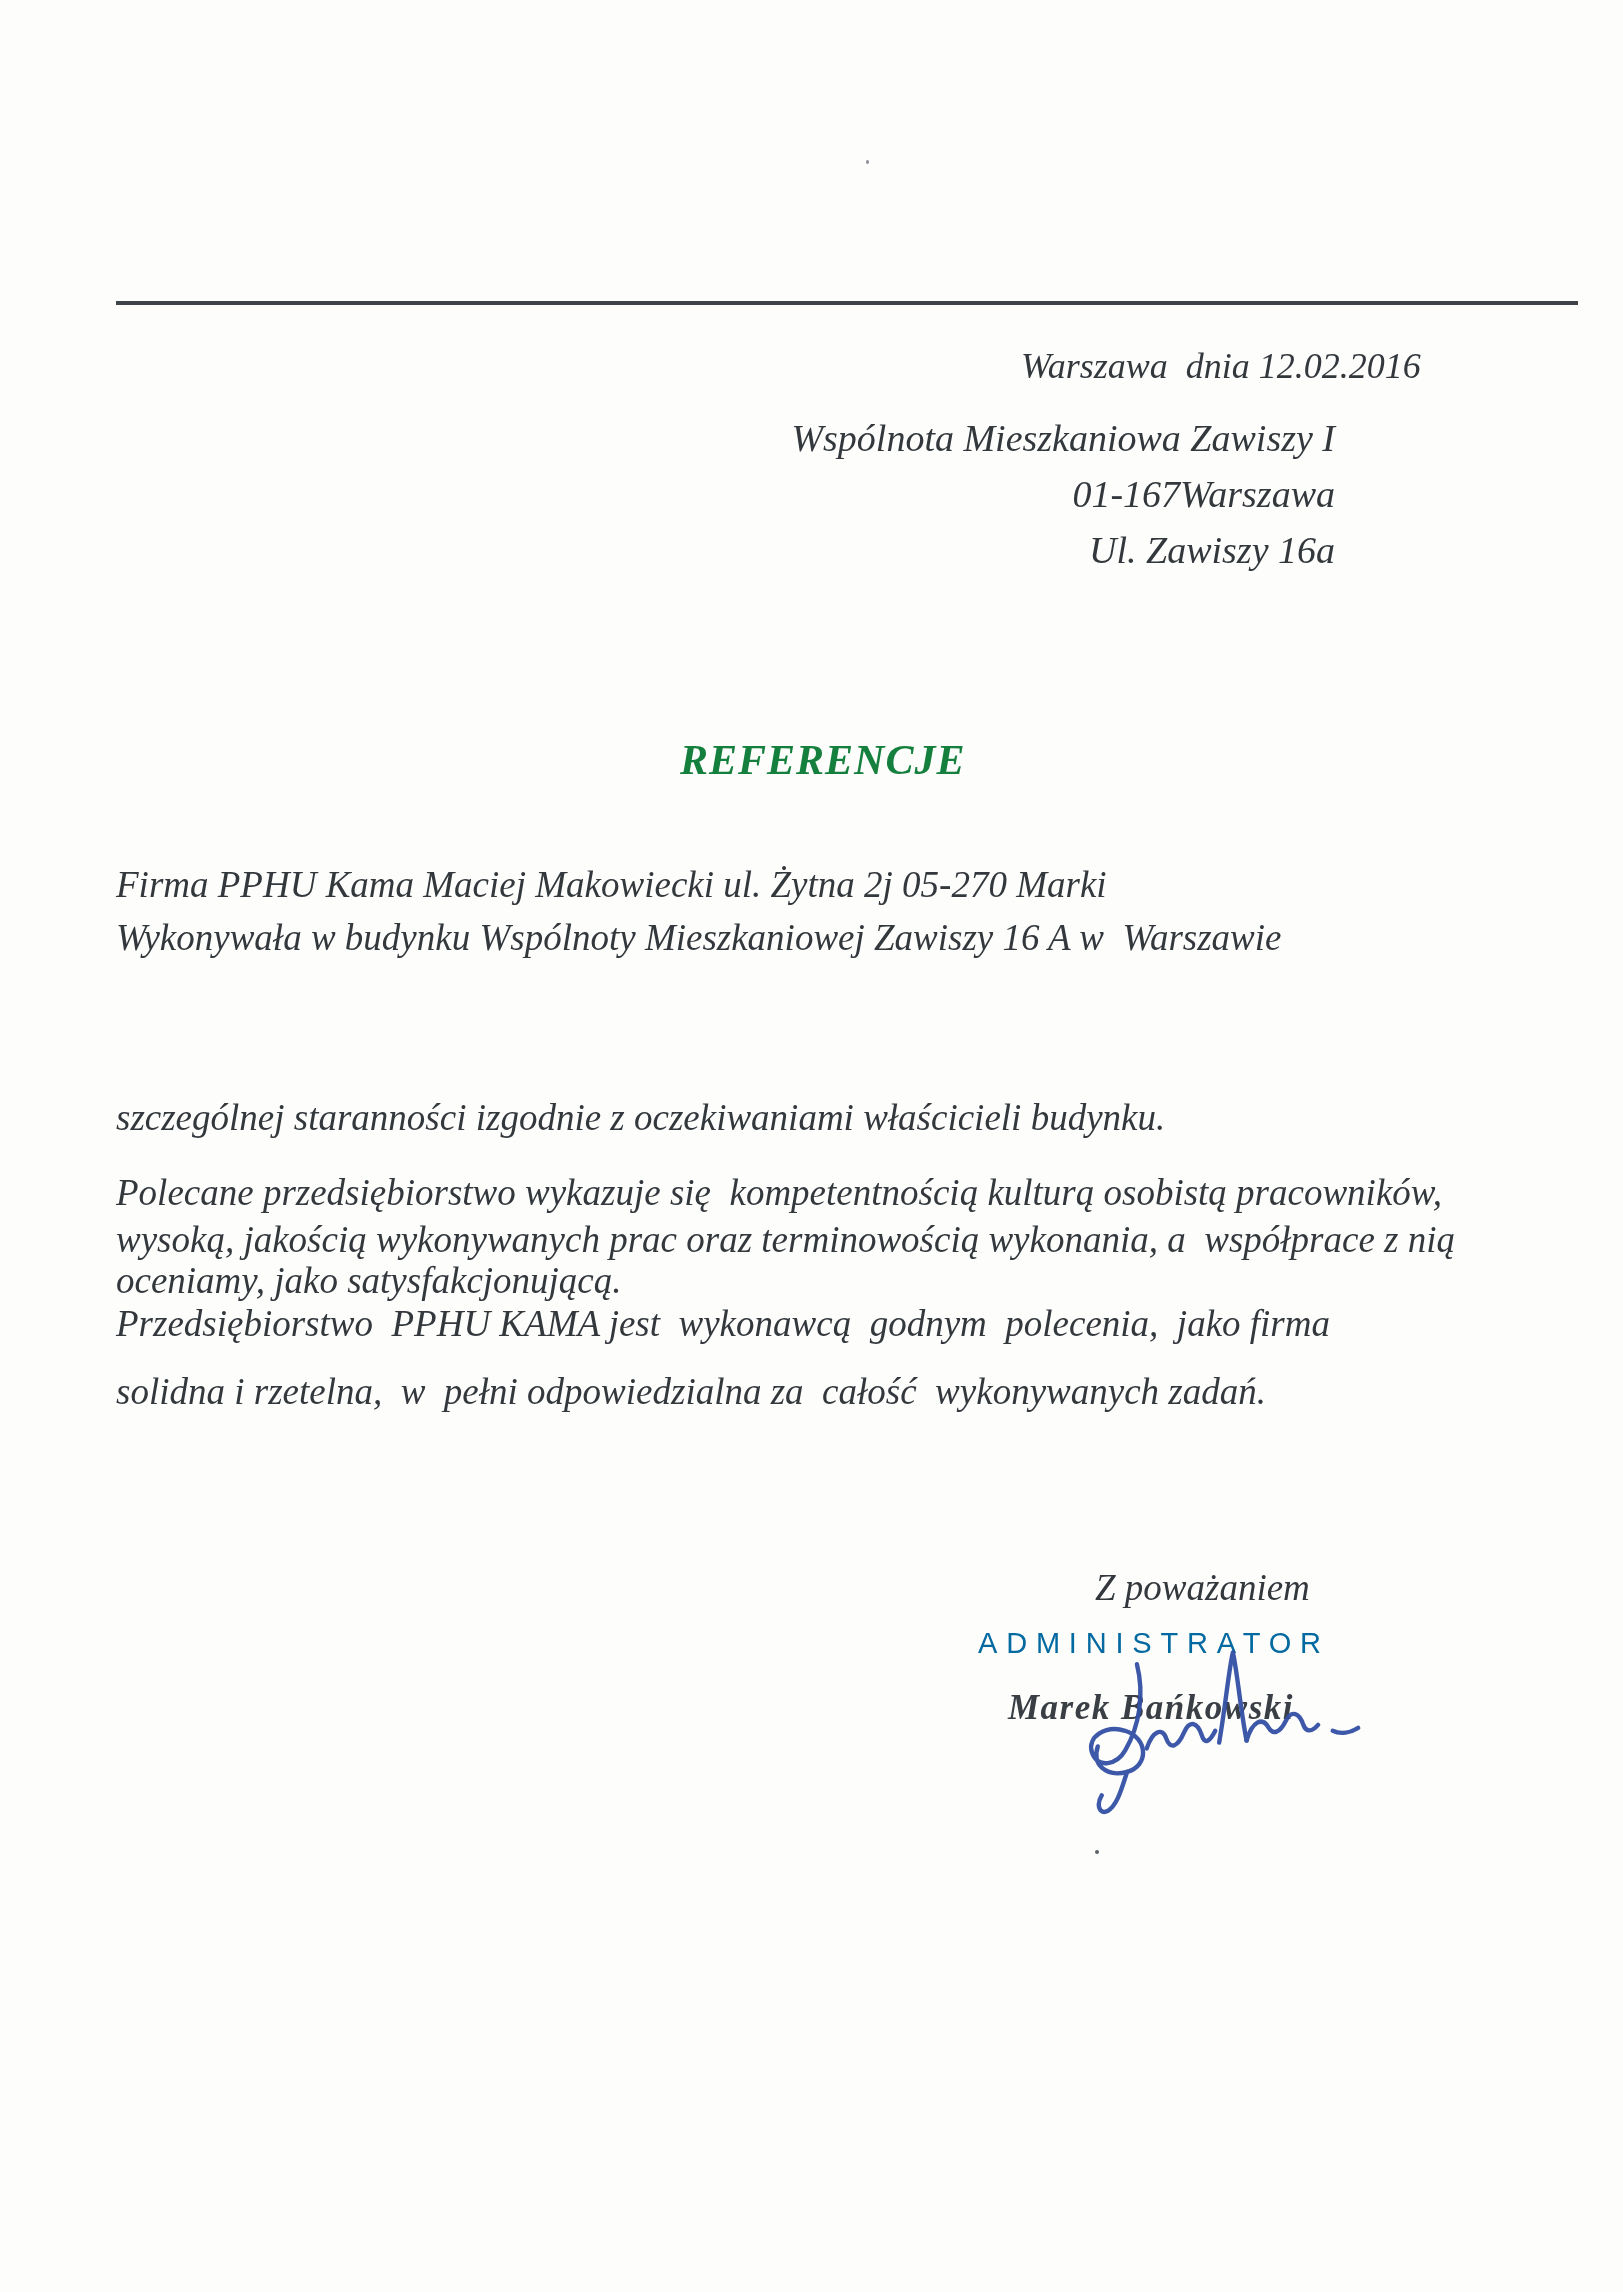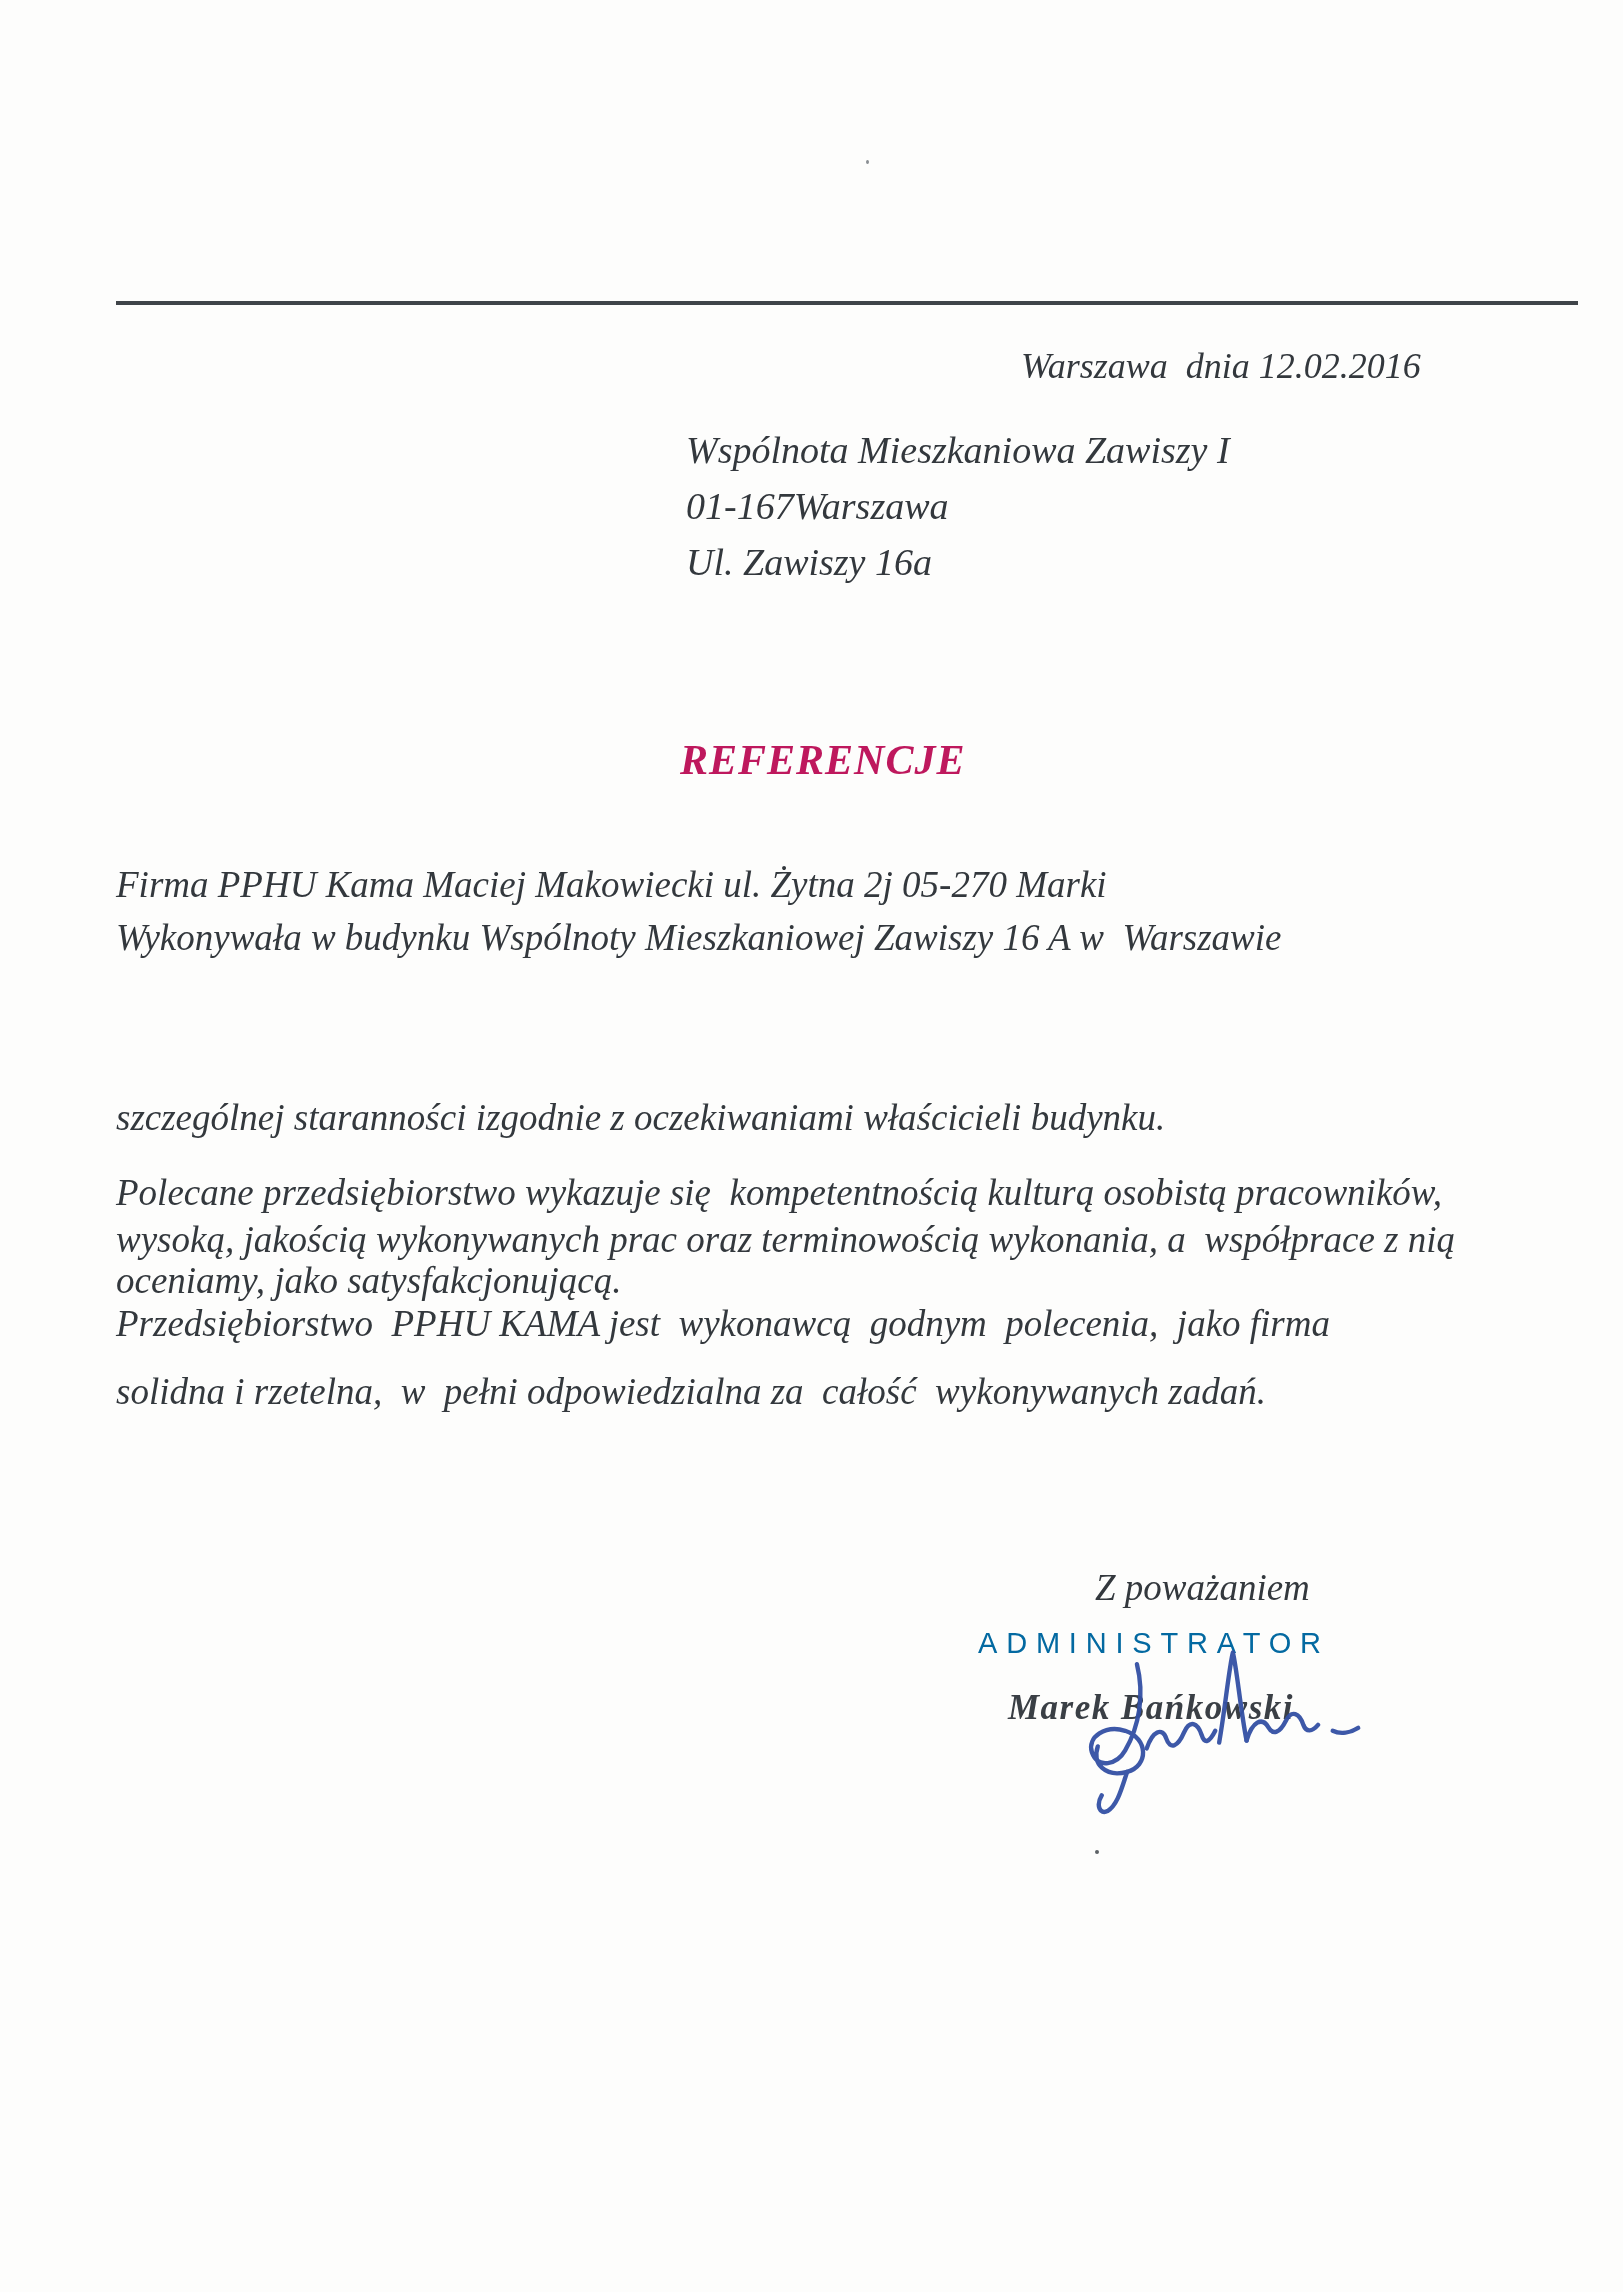--- a/index.html
+++ b/index.html
@@ -32,38 +32,38 @@
     line-height: 1.2;
   }
   .date-line {
     left: 1021px;
     top: 345px;
     font-size: 36px;
   }
   .sender-block {
     position: absolute;
     left: 686px;
-    top: 422px;
+    top: 410px;
     width: 649px;
-    text-align: left;
+    text-align: right;
   }
   .sender-line {
     white-space: pre;
     color: #33383d;
     font-style: italic;
     font-size: 38px;
     line-height: 56px;
   }
   .letter-title {
     left: 680px;
     top: 735px;
     font-size: 42px;
     font-weight: bold;
     letter-spacing: 1px;
-    color: #be185d;
+    color: #15803d;
   }
   
   .p1-l1 { left: 116px; top: 863px; }
   .p1-l2 { left: 116px; top: 916px; }
   .p1-l3 { left: 116px; top: 970px; }
   .p1-l4 { left: 116px; top: 1032px; }
   .p1-l5 { left: 116px; top: 1096px; }
   
   .p2-l1 { left: 116px; top: 1171px; text-align: right; }
   .p2-l2 { left: 116px; top: 1218px; }

